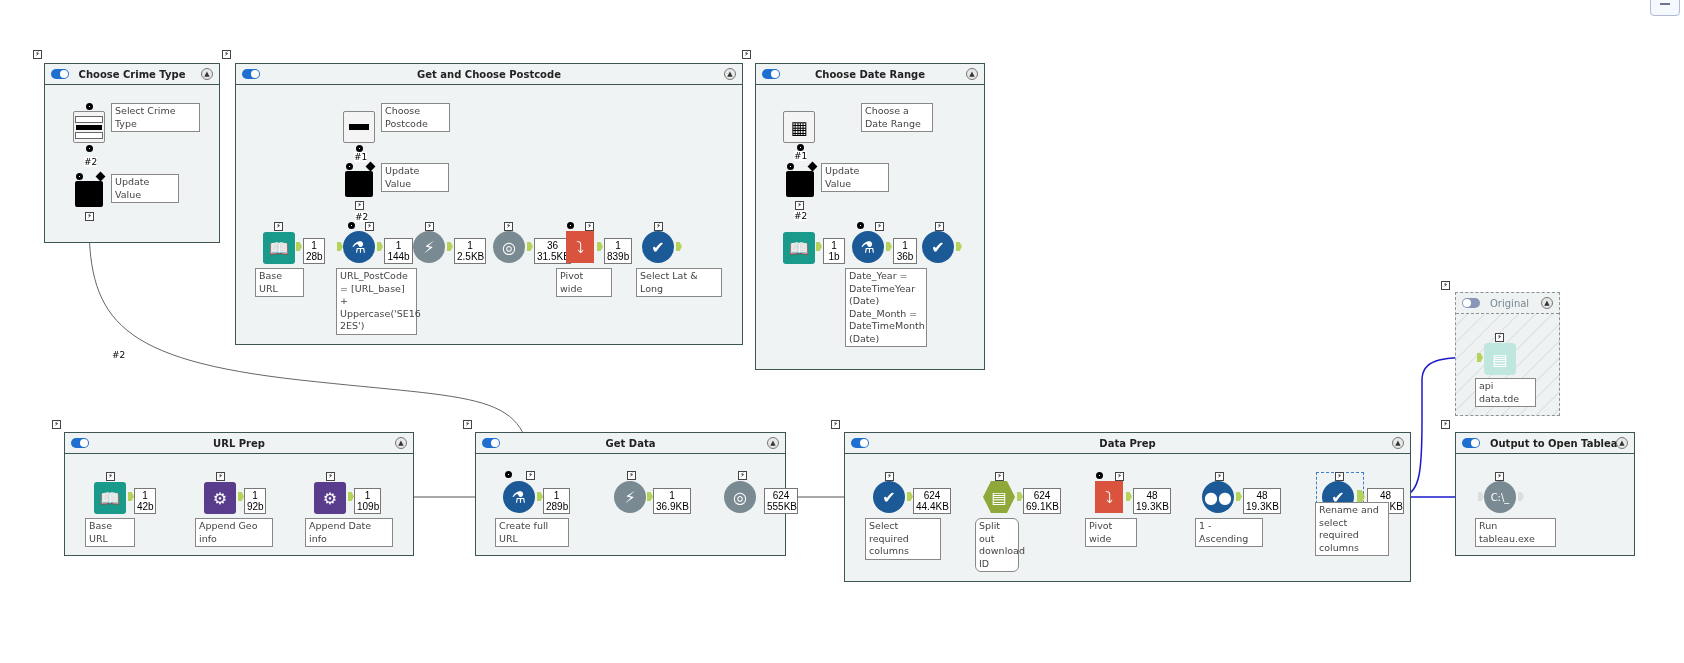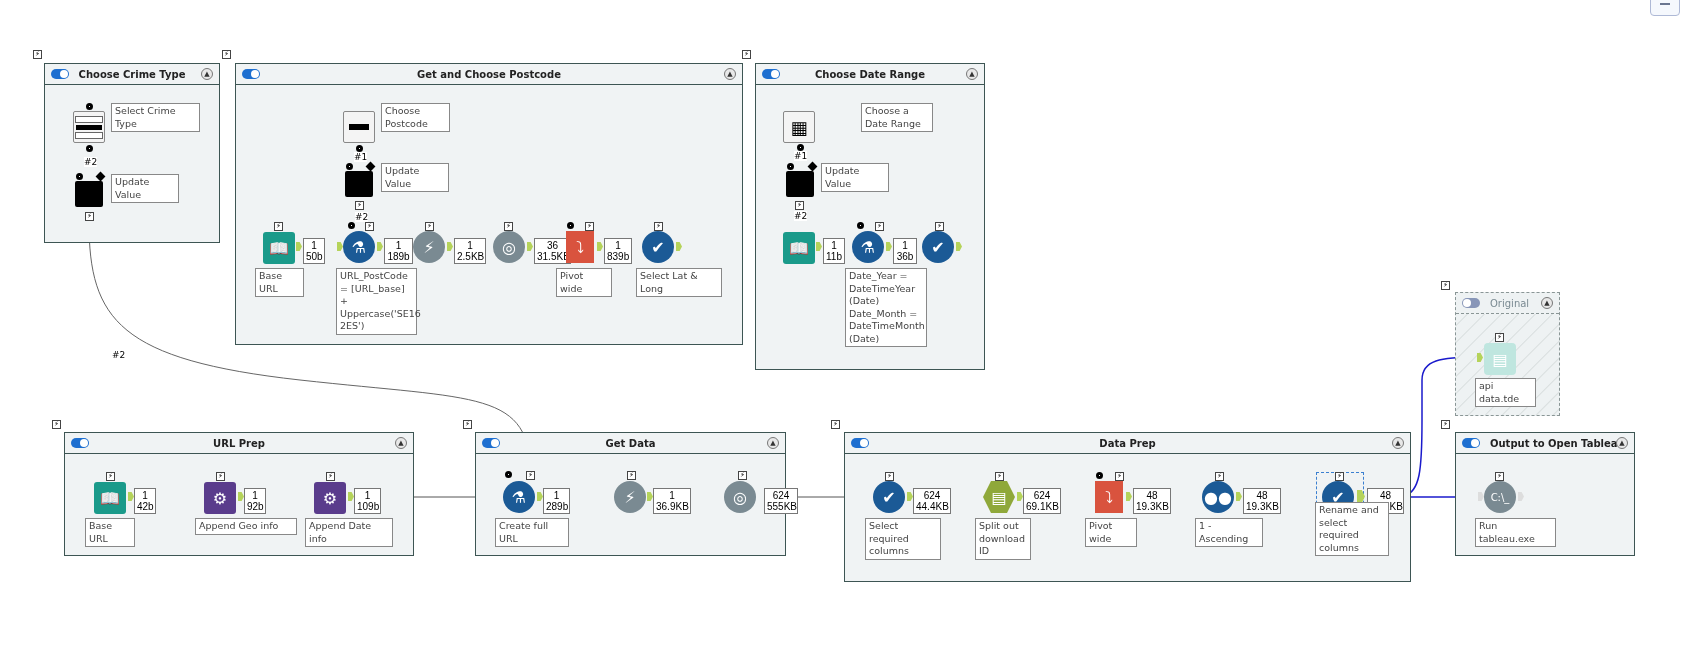--- a/index.html
+++ b/index.html
@@ -111,30 +111,30 @@
 <div class="abs" style="left:367px;top:163px;width:7px;height:7px;background:#000;transform:rotate(45deg);"></div>
 <div class="tool" style="left:345px;top:171px;width:28px;height:26px;background:#000;border-radius:2px;"></div>
 <div class="anno" style="left:381px;top:163px;width:68px;">Update Value</div>
 <div class="bolt" style="left:355px;top:201px;">⚡</div>
 <div class="conn-label" style="left:355px;top:212px;">#2</div>
 <div class="bolt" style="left:274px;top:222px;">⚡</div>
 <div class="tool teal" style="left:263px;top:232px;">📖</div>
 <div class="anchor" style="left:296px;top:242px;"></div>
 <div class="badge" style="left:303px;top:238px;width:22px;">
     <div>1</div>
-    <div>50b</div>
+    <div>28b</div>
   </div>
 <div class="anchor" style="left:337px;top:242px;"></div>
 <div class="dot" style="left:348px;top:222px;"></div>
 <div class="bolt" style="left:365px;top:222px;">⚡</div>
 <div class="tool blue round" style="left:343px;top:231px;">⚗</div>
 <div class="anchor" style="left:377px;top:242px;"></div>
 <div class="badge" style="left:384px;top:238px;width:29px;">
     <div>1</div>
-    <div>189b</div>
+    <div>144b</div>
   </div>
 <div class="bolt" style="left:425px;top:222px;">⚡</div>
 <div class="tool grey round" style="left:413px;top:231px;">⚡</div>
 <div class="anchor" style="left:447px;top:242px;"></div>
 <div class="badge" style="left:454px;top:238px;width:32px;">
     <div>1</div>
     <div>2.5KB</div>
   </div>
 <div class="bolt" style="left:504px;top:222px;">⚡</div>
 <div class="tool grey round" style="left:493px;top:231px;">◎</div>
@@ -174,21 +174,21 @@
 <div class="dot" style="left:787px;top:163px;"></div>
 <div class="abs" style="left:809px;top:163px;width:7px;height:7px;background:#000;transform:rotate(45deg);"></div>
 <div class="tool" style="left:786px;top:171px;width:28px;height:26px;background:#000;border-radius:2px;"></div>
 <div class="anno" style="left:821px;top:163px;width:68px;">Update Value</div>
 <div class="bolt" style="left:795px;top:201px;">⚡</div>
 <div class="conn-label" style="left:794px;top:211px;">#2</div>
 <div class="tool teal" style="left:783px;top:232px;">📖</div>
 <div class="anchor" style="left:816px;top:242px;"></div>
 <div class="badge" style="left:823px;top:238px;width:22px;">
     <div>1</div>
-    <div>11b</div>
+    <div>1b</div>
   </div>
 <div class="dot" style="left:857px;top:222px;"></div>
 <div class="bolt" style="left:875px;top:222px;">⚡</div>
 <div class="tool blue round" style="left:852px;top:231px;">⚗</div>
 <div class="anchor" style="left:886px;top:242px;"></div>
 <div class="badge" style="left:893px;top:238px;width:24px;">
     <div>1</div>
     <div>36b</div>
   </div>
 <div class="bolt" style="left:935px;top:222px;">⚡</div>
@@ -232,21 +232,21 @@
     <div>92b</div>
   </div>
 <div class="bolt" style="left:326px;top:472px;">⚡</div>
 <div class="tool purple" style="left:314px;top:482px;">⚙</div>
 <div class="anchor" style="left:348px;top:492px;"></div>
 <div class="badge" style="left:354px;top:488px;width:27px;">
     <div>1</div>
     <div>109b</div>
   </div>
 <div class="anno" style="left:85px;top:518px;width:50px;">Base URL</div>
-<div class="anno" style="left:195px;top:518px;width:102px;">Append Geo info</div>
+<div class="anno" style="left:195px;top:518px;width:78px;">Append Geo info</div>
 <div class="anno" style="left:305px;top:518px;width:88px;">Append Date info</div>
 
 <div class="bolt" style="left:463px;top:420px;">⚡</div>
 <div class="container" style="left:475px;top:432px;width:311px;height:124px;">
   <div class="hdr">
     <span class="toggle"></span>
     <span>Get Data</span>
     <span class="collapse">▲</span>
   </div>
 </div>
@@ -313,21 +313,21 @@
   </div>
 <div class="abs" style="left:1316px;top:472px;width:48px;height:46px;border:1px dashed #3a7fd0;box-sizing:border-box;"></div>
 <div class="bolt" style="left:1335px;top:472px;">⚡</div>
 <div class="tool blue round" style="left:1322px;top:481px;">✔</div>
 <div class="anchor" style="left:1357px;top:490px;width:8px;height:13px;"></div>
 <div class="badge" style="left:1367px;top:488px;width:37px;">
     <div>48</div>
     <div>13.1KB</div>
   </div>
 <div class="anno" style="left:865px;top:518px;width:76px;">Select required columns</div>
-<div class="anno" style="left:975px;top:518px;width:56px;">Split out download ID</div>
+<div class="anno" style="left:975px;top:518px;width:44px;border-radius:6px;">Split out download ID</div>
 <div class="anno" style="left:1085px;top:518px;width:52px;">Pivot wide</div>
 <div class="anno" style="left:1195px;top:518px;width:68px;">1 - Ascending</div>
 <div class="anno" style="left:1315px;top:502px;width:74px;">Rename and select required columns</div>
 
 <div class="bolt" style="left:1441px;top:420px;">⚡</div>
 <div class="container" style="left:1455px;top:432px;width:180px;height:124px;">
   <div class="hdr left">
     <span class="toggle"></span>
     <span>Output to Open Tableau</span>
     <span class="collapse">▲</span>

